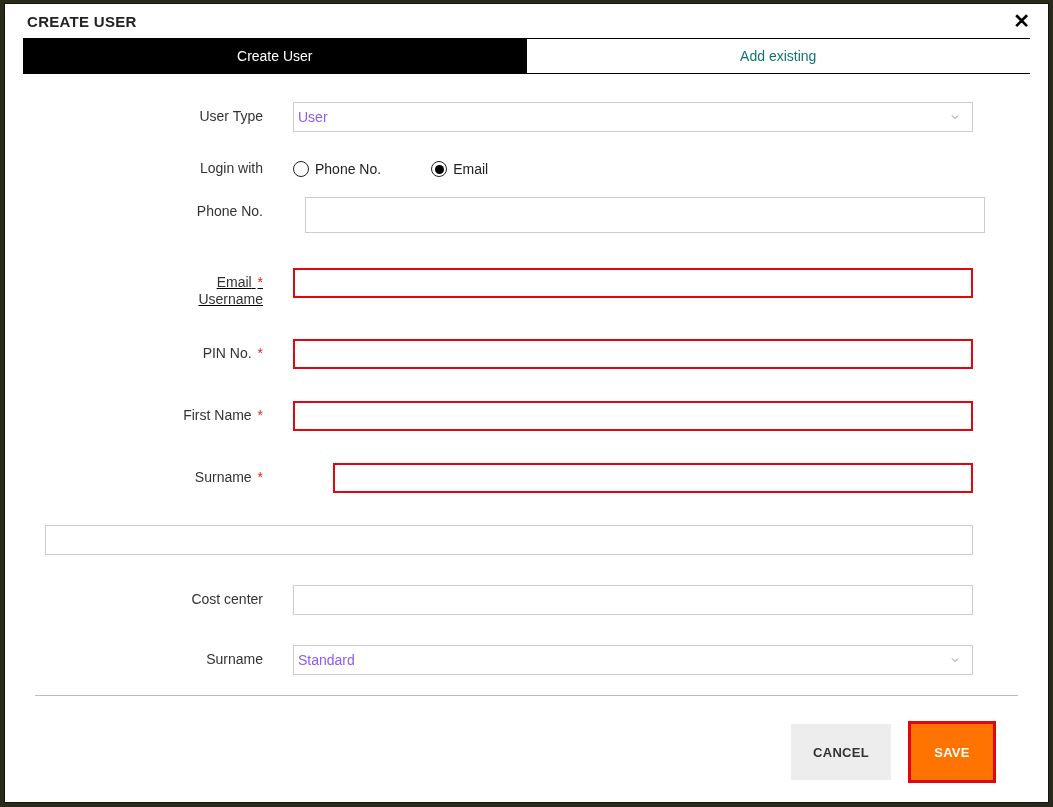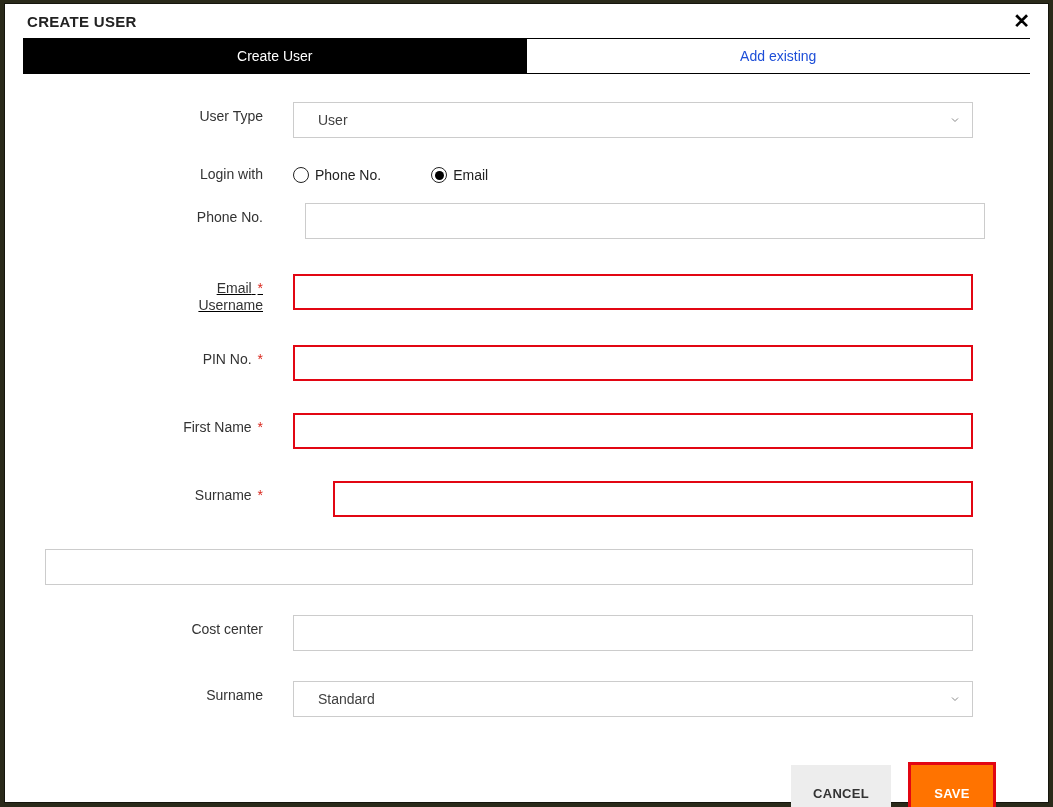--- a/index.html
+++ b/index.html
@@ -26,21 +26,21 @@
     .close-btn { cursor: pointer; font-size: 20px; font-weight: 700; line-height: 1; user-select: none; }
 
     .tabs { display: flex; border-top: 1px solid #000; border-bottom: 1px solid #000; margin: 0 18px; }
     .tab {
       flex: 1;
       text-align: center;
       padding: 9px 0;
       font-size: 14px;
       cursor: pointer;
       background: #fff;
-      color: #1d4ed8;
+      color: #0f766e;
     }
     .tab.active { background: #000; color: #fff; }
 
     .form-area { padding: 28px 75px 0 40px; }
     .row {
       display: flex;
       align-items: flex-start;
       margin-bottom: 26px;
     }
     .row.single { margin-bottom: 25px; }
@@ -52,26 +52,26 @@
       font-size: 14px;
       color: #333;
       flex-shrink: 0;
     }
     .label-col .sub { display:block; font-size: 14px; color:#333; margin-top: 1px; }
     .req { color: #d9261c; margin-left: 2px; }
     .field-col { flex: 1; }
 
     .select, .text-input {
       width: 100%;
-      height: 36px;
+      height: 30px;
       border: 1px solid #ccc;
-      padding: 0 24px;
+      padding: 0 4px;
       font-size: 14px;
       background: #fff;
-      color: #404040;
+      color: #8b5cf6;
       outline: none;
     }
     .select-wrap { position: relative; }
     .select-wrap .chevron {
       position: absolute; right: 12px; top: 50%; transform: translateY(-50%);
       pointer-events: none;
       width: 12px; height: 12px; display: flex; align-items: center; justify-content: center;
       color: #888;
     }
     .select { appearance: none; -webkit-appearance: none; padding-right: 34px; cursor: pointer; }

